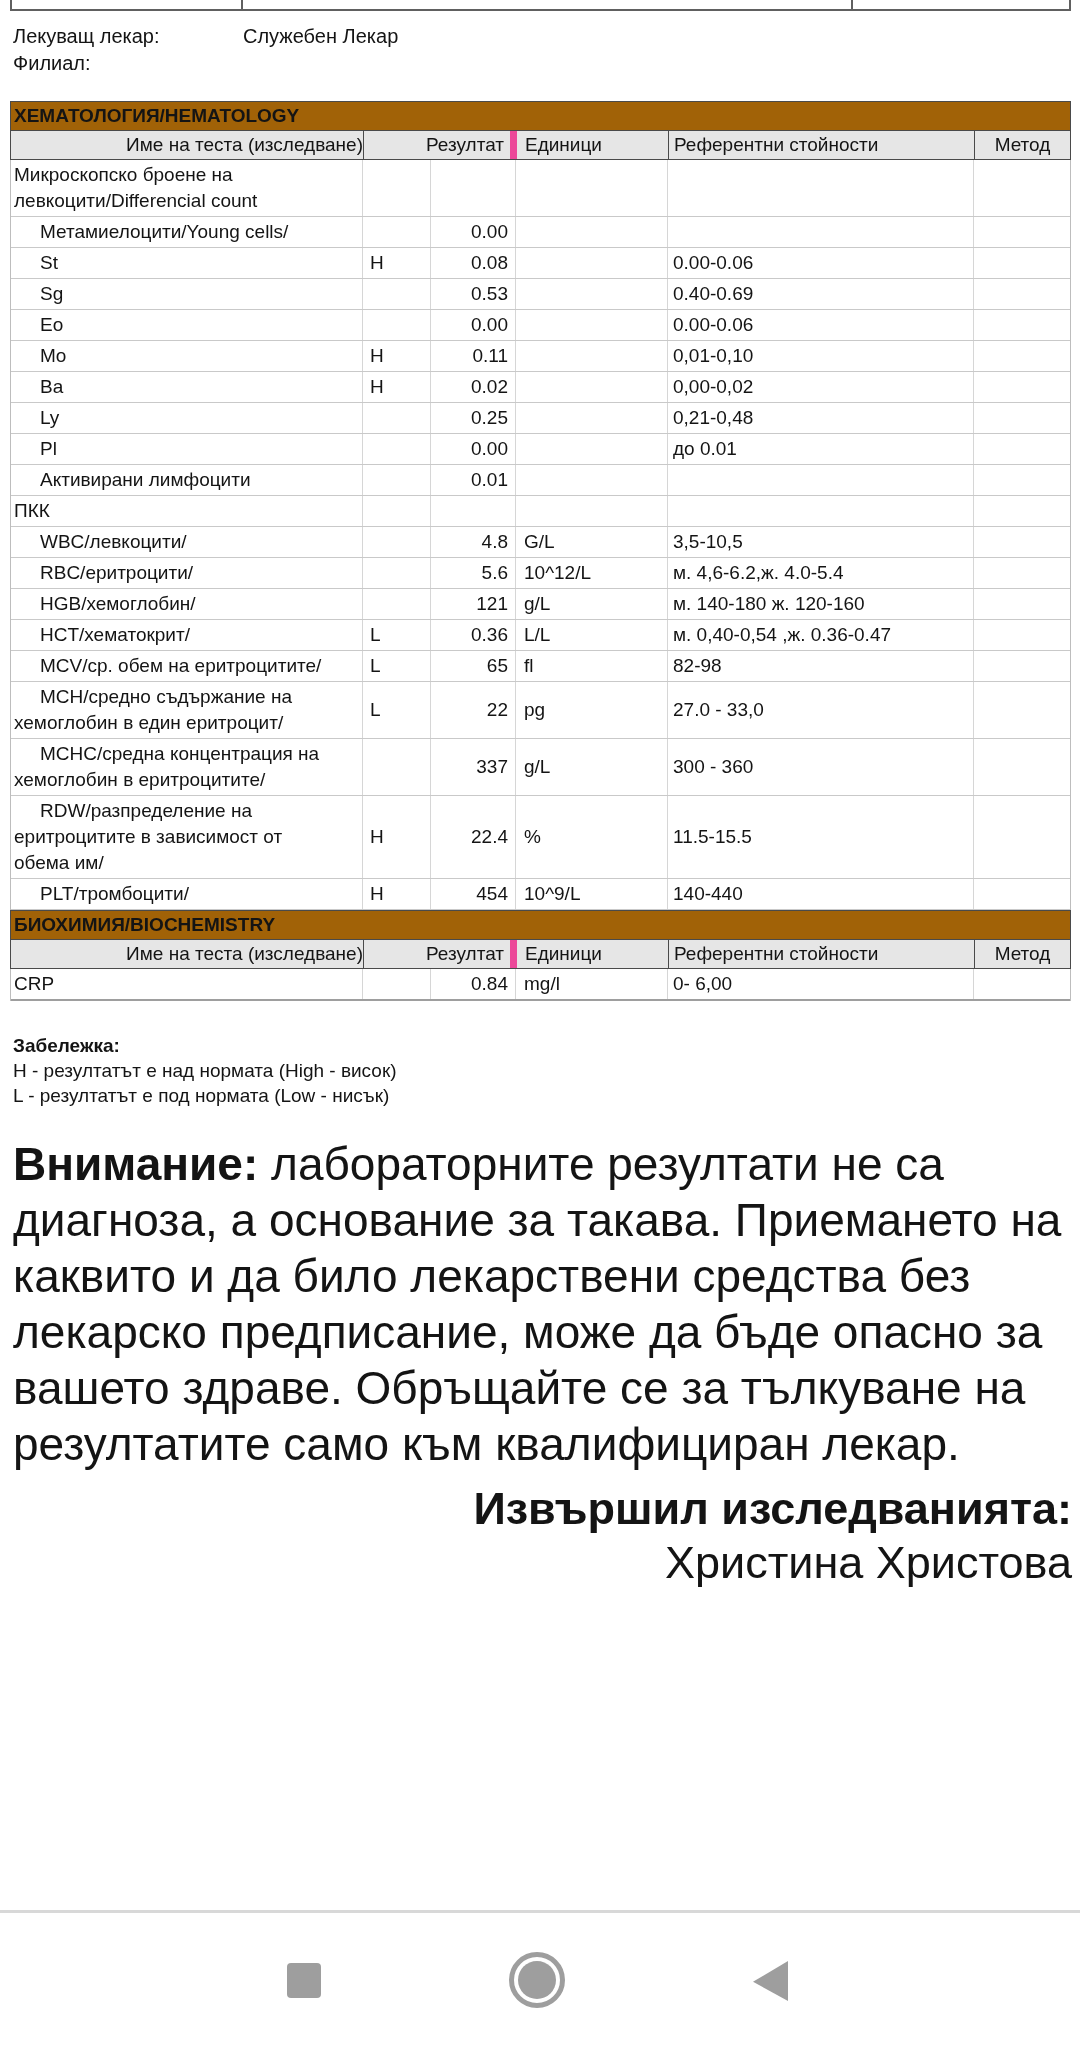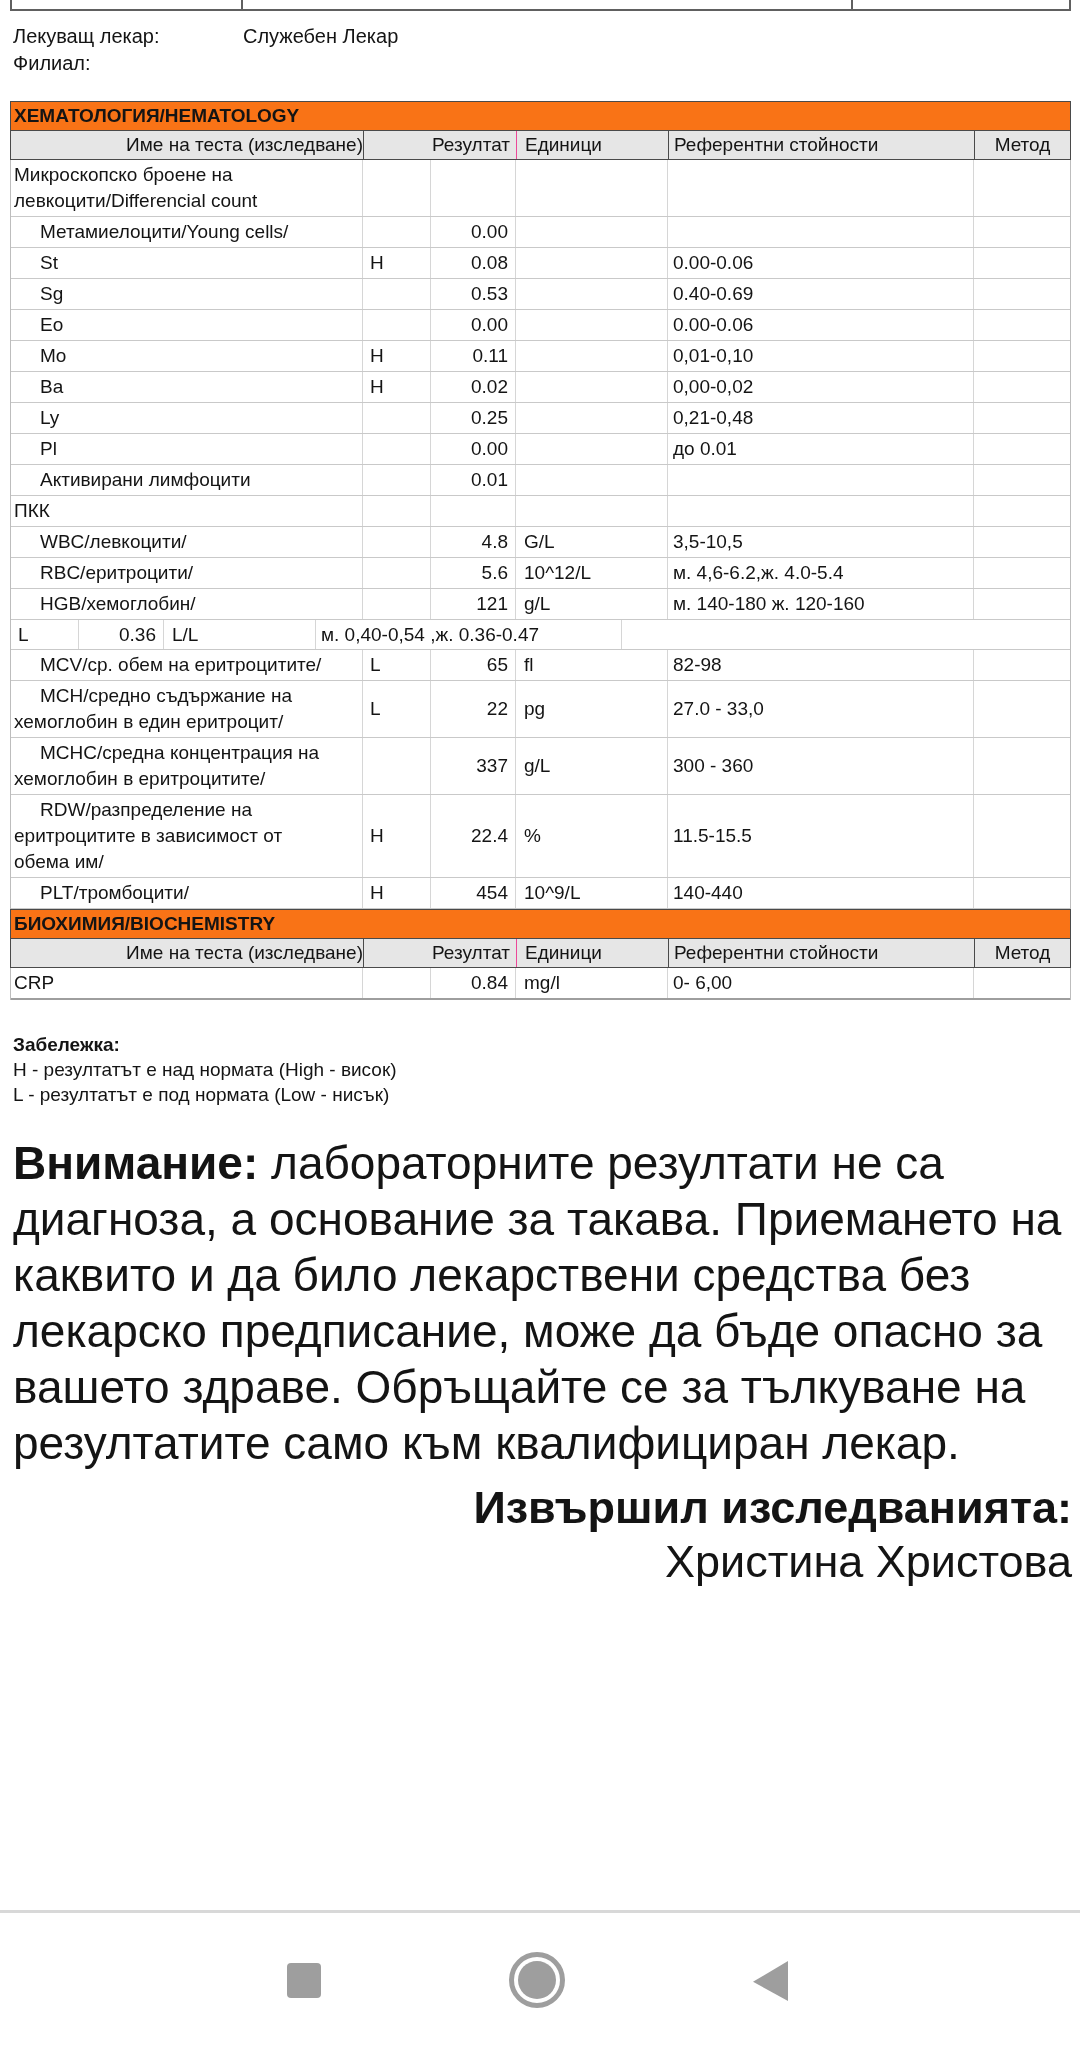--- a/index.html
+++ b/index.html
@@ -12,32 +12,32 @@
   
   .top-strip{position:relative;margin-left:10px;width:1061px;height:9px;border-bottom:2px solid #606060;}
   .top-strip .v{position:absolute;top:0;width:2px;height:9px;background:#606060;}
   
   .doc-head{margin:12px 0 0 13px;font-size:20px;line-height:27px;}
   .doc-row{display:flex;}
   .doc-row .lbl{width:230px;}
   
   .lab-table{margin:24px 0 0 10px;width:1061px;border-left:1px solid #bdbdbd;border-right:1px solid #bdbdbd;box-sizing:border-box;}
   .section-row{
-    background:#f97316;font-weight:bold;line-height:28px;height:28px;
+    background:#a16207;font-weight:bold;line-height:28px;height:28px;
     padding-left:3px;border-top:1px solid #4a4a4a;border-bottom:1px solid #4a4a4a;
     margin:0 -1px;border-left:1px solid #4a4a4a;border-right:1px solid #4a4a4a;
   }
   .header-row{
     display:flex;background:#e6e6e6;line-height:28px;height:28px;
     border-bottom:1px solid #4a4a4a;margin:0 -1px;
     border-left:1px solid #4a4a4a;border-right:1px solid #4a4a4a;
   }
   .hcell{box-sizing:border-box;white-space:nowrap;overflow:hidden;}
   .h-name{width:353px;padding-left:3px;border-right:1px solid #4a4a4a;text-align:right;}
-  .h-result{width:153px;text-align:right;padding-right:6px;border-right:1px solid #ec4899;}
+  .h-result{width:153px;text-align:right;padding-right:6px;border-right:7px solid #ec4899;}
   .h-units{width:152px;padding-left:8px;border-right:1px solid #4a4a4a;}
   .h-ref{width:306px;padding-left:5px;border-right:1px solid #4a4a4a;}
   .h-method{flex:1;text-align:center;}
   .t-row{display:flex;align-items:center;border-bottom:1px solid #c9c9c9;min-height:29px;}
   .lab-table .t-row:last-child{border-bottom:2px solid #9e9e9e;}
   .cell{box-sizing:border-box;align-self:stretch;display:flex;align-items:center;}
   .c-name{width:352px;padding:2px 4px 2px 3px;line-height:26px;white-space:pre-line;display:block;align-self:center;}
   .c-name.ind{text-indent:26px;}
   .c-flag{width:68px;padding-left:7px;}
   .c-result{width:85px;justify-content:flex-end;padding-right:7px;}
@@ -199,20 +199,21 @@
     </div>
     <div class="t-row">
       <div class="cell c-name ind">HGB/хемоглобин/</div>
       <div class="cell c-flag"></div>
       <div class="cell c-result">121</div>
       <div class="cell c-units">g/L</div>
       <div class="cell c-ref">м. 140-180 ж. 120-160</div>
       <div class="cell c-method"></div>
     </div>
     <div class="t-row">
+      <div class="cell c-name ind">HCT/хематокрит/</div>
       <div class="cell c-flag">L</div>
       <div class="cell c-result">0.36</div>
       <div class="cell c-units">L/L</div>
       <div class="cell c-ref"> м. 0,40-0,54 ,ж. 0.36-0.47</div>
       <div class="cell c-method"></div>
     </div>
     <div class="t-row">
       <div class="cell c-name ind">MCV/ср. обем на еритроцитите/</div>
       <div class="cell c-flag">L</div>
       <div class="cell c-result">65</div>

